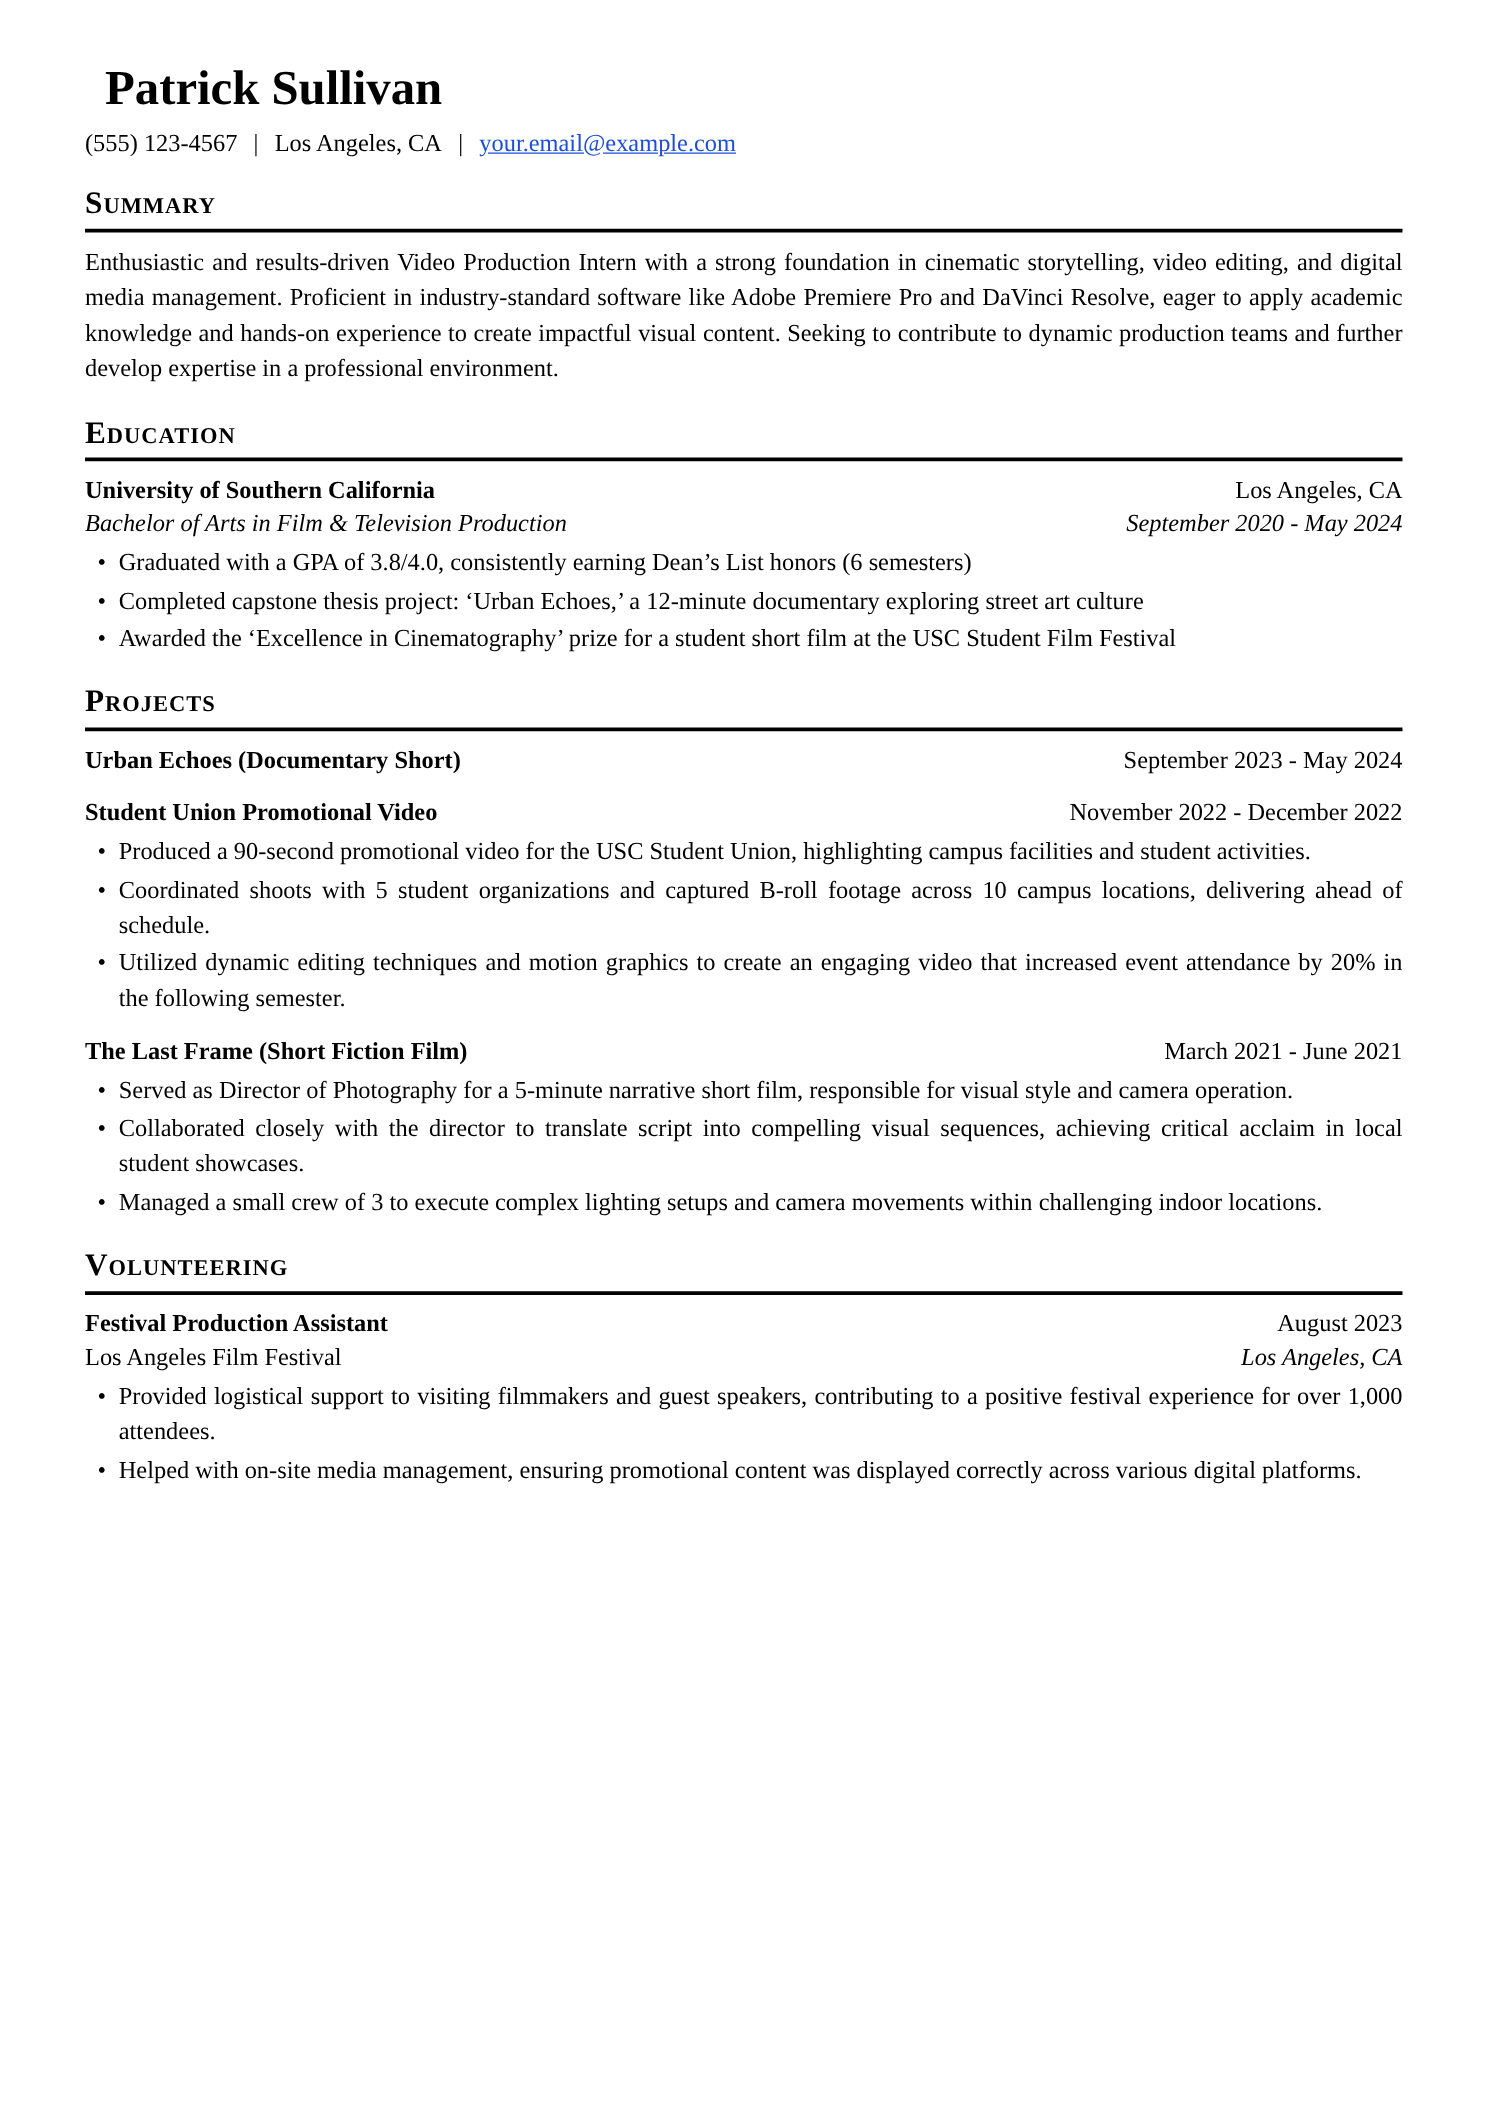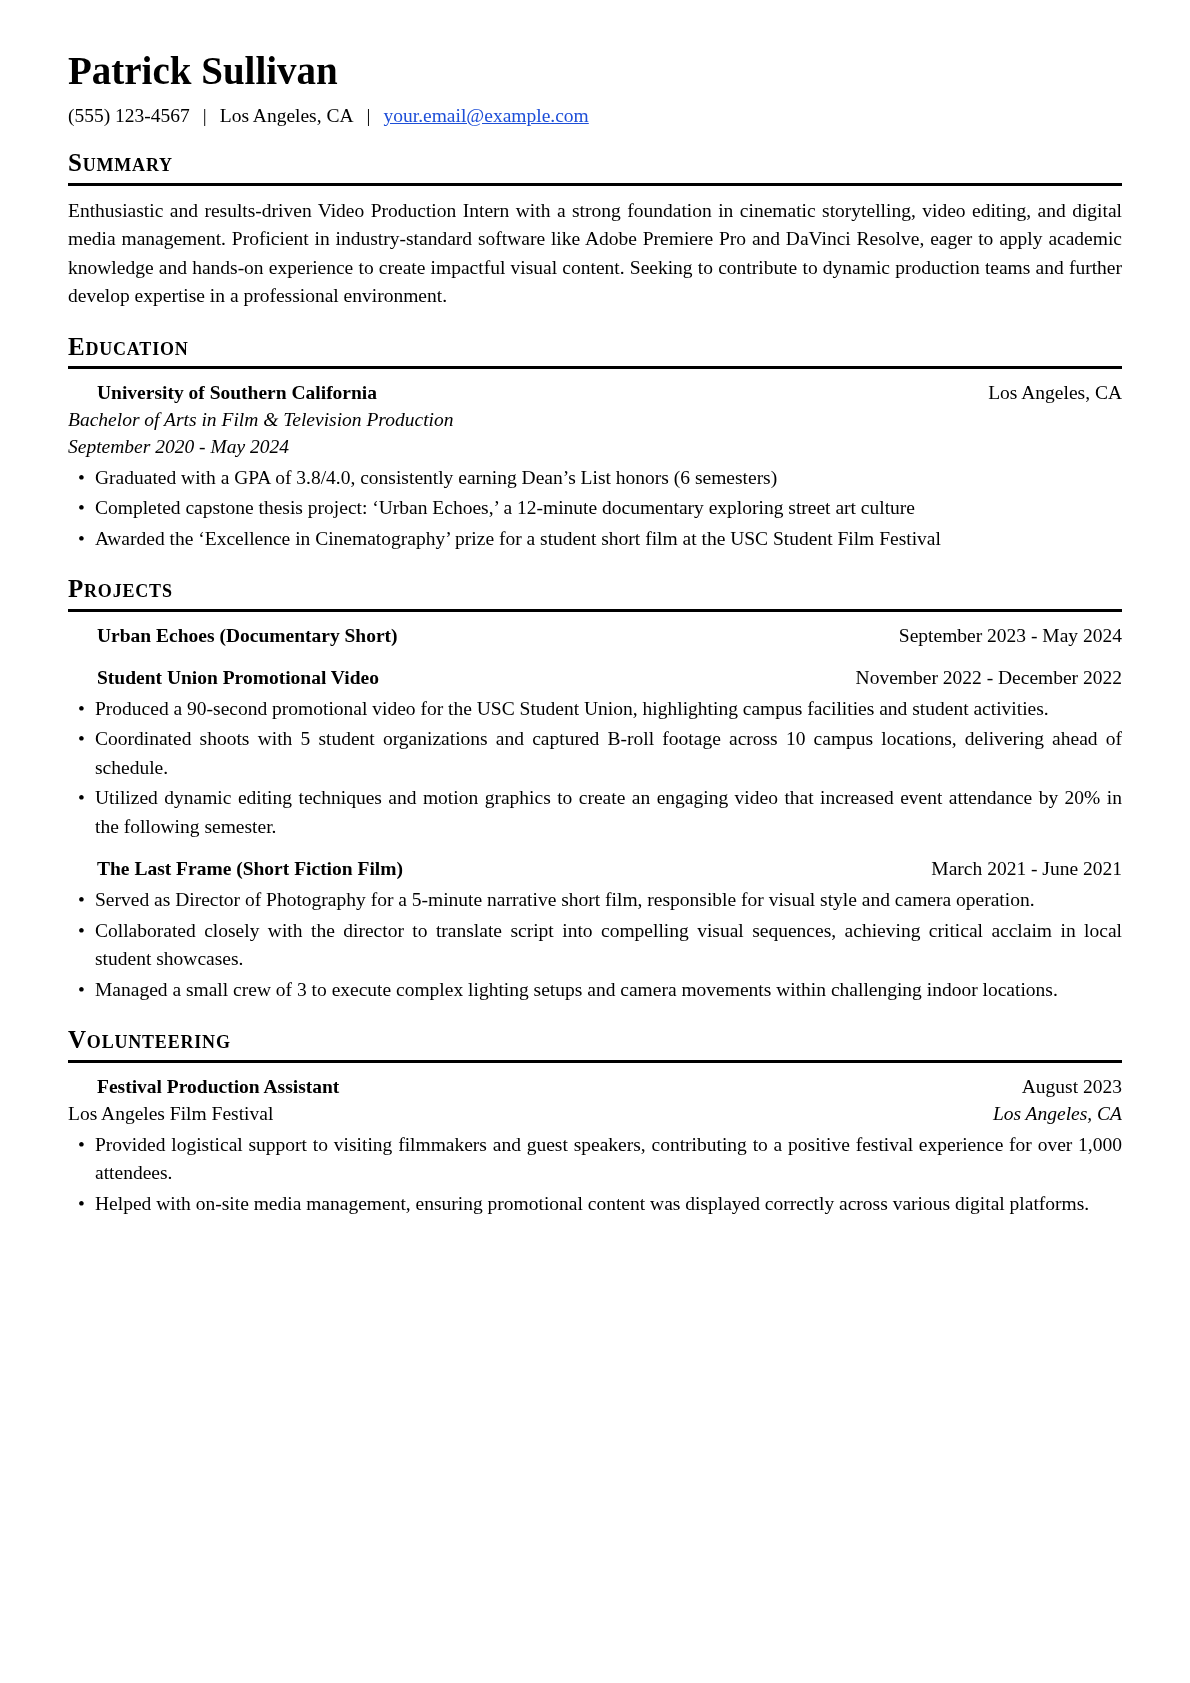--- a/index.html
+++ b/index.html
@@ -12,21 +12,21 @@
     color: #000000;
     font-family: "Liberation Serif", "DejaVu Serif", serif;
     font-size: 19.5px;
     overflow: hidden;
   }
 
   
   .name {
     font-size: 39px;
     font-weight: 700;
-    margin: 0 0 12px 0;
+    margin: 0 0 12px 16px;
     line-height: 1.1;
   }
   .contact-line {
     font-size: 19.5px;
     margin-bottom: 6px;
   }
   .contact-line .sep { margin: 0 13px; }
   .contact-line a { color: #1d4ed8; text-decoration: underline; }
 
   
@@ -54,22 +54,22 @@
 
   
   .entry { margin-bottom: 15px; }
   .entry:last-child { margin-bottom: 0; }
   .entry-row {
     display: flex;
     justify-content: space-between;
     align-items: baseline;
     line-height: 1.38;
   }
-  .b { font-weight: 700; margin-left: 29px; }
-  .i { font-style: italic; flex-direction: column; }
+  .b { font-weight: 700; }
+  .i { font-style: italic; }
 
   
   ul.bullets {
     list-style: none;
     margin: 3px 0 0 0;
     padding: 0;
   }
   ul.bullets li {
     position: relative;
     padding-left: 27px;

